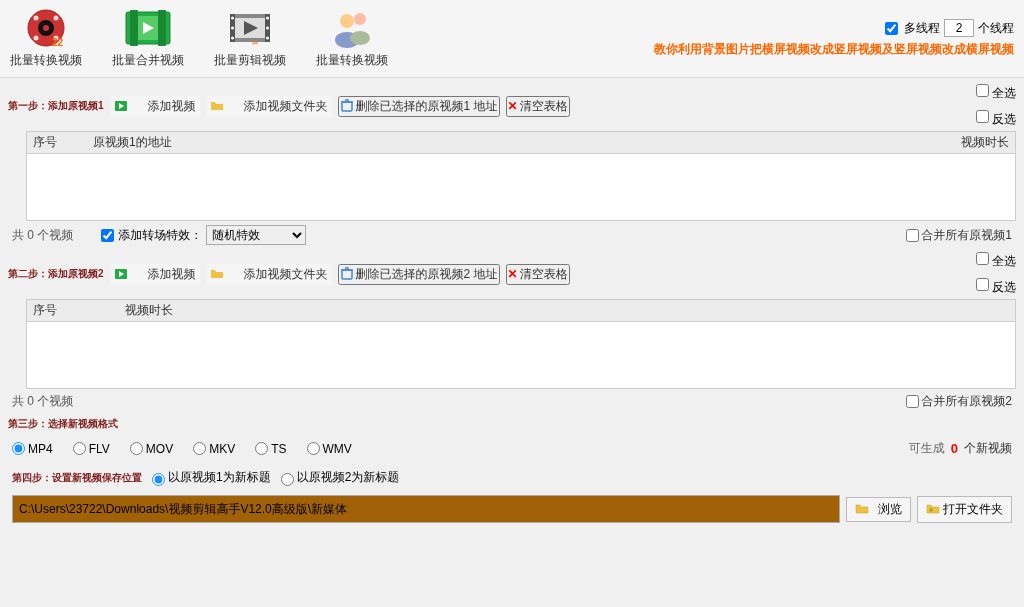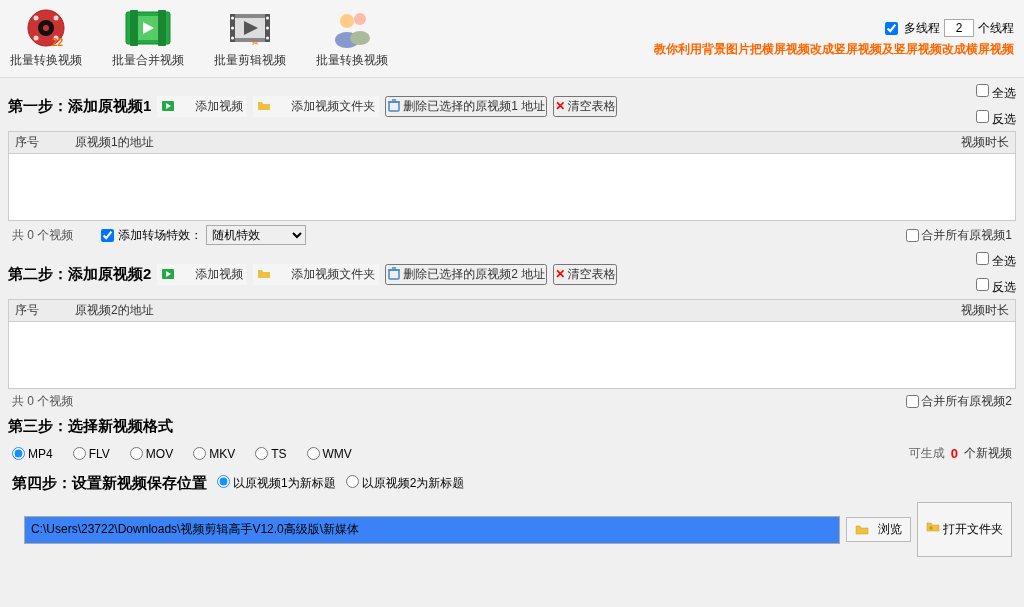--- a/index.html
+++ b/index.html
@@ -82,23 +82,23 @@
     }
 
     
     .step-header {
       display: flex;
       align-items: center;
       gap: 6px;
       padding: 2px 0;
     }
     .step-link {
-      color: #000000;
+      color: #7f1d1d;
       font-weight: bold;
-      font-size: 15px;
+      font-size: 10px;
       cursor: pointer;
       text-decoration: none;
     }
     .step-btn {
       display: flex;
       align-items: center;
       gap: 20px;
       cursor: pointer;
       color: #333;
       font-size: 12px;
@@ -198,57 +198,56 @@
 
     
     .step4-row {
       display: flex;
       align-items: center;
       gap: 10px;
       padding: 4px 4px;
     }
     .title-option {
       display: flex;
-      align-items: flex-start;
+      align-items: flex-end;
       gap: 3px;
       font-size: 12px;
     }
 
     
     .path-row {
       display: flex;
       align-items: center;
       gap: 6px;
       padding: 4px 4px;
     }
     .path-input {
       flex: 1;
       border: 1px solid #aaa;
       padding: 6px 6px;
       font-size: 12px;
-      background: #3b82f6;
-      margin-left: 12px;
+      background: #a16207;
     }
     .browse-btn {
       display: flex;
       align-items: center;
       gap: 9px;
       background: #f5f5f5;
       border: 1px solid #bbb;
       padding: 3px 8px;
       cursor: pointer;
       font-size: 12px;
     }
     .open-folder-btn {
       display: flex;
-      align-items: flex-start;
+      align-items: center;
       gap: 3px;
       background: #f5f5f5;
       border: 1px solid #bbb;
-      padding: 18px 8px;
+      padding: 4px 8px;
       cursor: pointer;
       font-size: 12px;
     }
     .start-merge-btn {
       background: #bbb;
       border: 1px solid #999;
       padding: 6px 16px;
       font-size: 13px;
       cursor: pointer;
       color: #555;
@@ -262,20 +261,21 @@
     .step-section {
       display: flex;
       flex-direction: column;
       gap: 1px;
     }
     .table-wrap {
       height: 90px;
       border: 1px solid #ccc;
       background: white;
       overflow-y: auto;
+      margin-left: 18px;
     }
     .table-inner-header {
       display: flex;
       background: #ececec;
       border-bottom: 1px solid #ccc;
       padding: 2px 6px;
       font-size: 12px;
       color: #333;
     }
   </style>
@@ -455,21 +455,20 @@
           </label>
           <label>
             <input type="checkbox" style="">
             <span>反选</span>
           </label>
         </div>
       </div>
       <div class="table-wrap">
         <div class="table-inner-header">
           <span class="col-num">序号</span>
-          <span class="col-path">原视频2的地址</span>
           <span class="col-duration">视频时长</span>
         </div>
         <div class="table-body"></div>
       </div>
       <div class="table-footer">
         <span class="count-label">共 0 个视频</span>
         <div class="merge-all" style="margin-left:auto;">
           <input type="checkbox" style="">
           <span>合并所有原视频2</span>
         </div>

